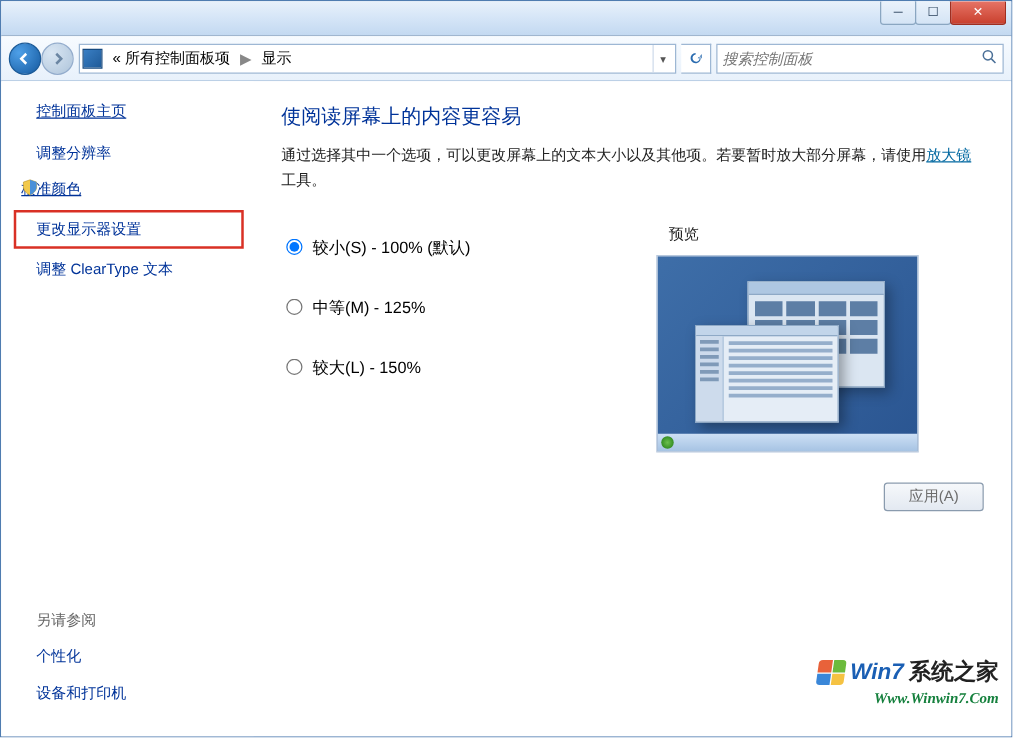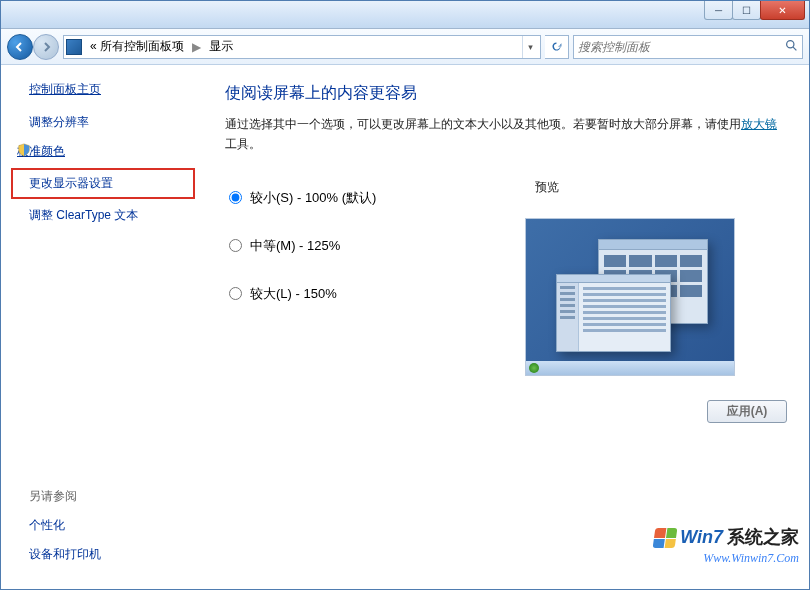--- a/index.html
+++ b/index.html
@@ -155,21 +155,21 @@
 .page-desc a { color:#0369a1; text-decoration:underline; }
 .options-row { display:flex; gap:20px; align-items:flex-start; }
 .radio-col { width: 280px; }
 .radio-item {
   display:flex; align-items:center; gap:8px;
   padding: 10px 0 20px 4px;
   font-size:13px;
 }
 .radio-item input { width:13px; height:13px; }
 .preview-col { flex:1; }
-.preview-label { color:#222; margin-bottom:22px; font-size:12px; padding-left:10px; }
+.preview-label { color:#222; margin-bottom:8px; font-size:12px; padding-left:10px; }
 .preview-box {
   width: 210px; height: 158px;
   border:1px solid #b7c8dd;
   background: linear-gradient(135deg,#3e6ea8 0%, #2a5591 100%);
   position:relative;
   overflow:hidden;
 }
 .pv-taskbar { position:absolute; bottom:0; left:0; right:0; height:14px; background:linear-gradient(to bottom,#cde0f5,#a6c3e3); }
 .pv-start { position:absolute; bottom:2px; left:3px; width:10px; height:10px; border-radius:50%; background:radial-gradient(circle,#6bbf4e,#1e7a12); }
 .pv-win1 { position:absolute; top:20px; left:72px; width:110px; height:85px; background:#dbe6f2; border:1px solid #8ea9c6; box-shadow:4px 4px 10px rgba(0,0,0,.3); }
@@ -185,33 +185,33 @@
 .pv-win2-main div { height:3px; background:#95aecb; margin-bottom:3px; }
 .button-row {
   display:flex; justify-content:flex-end;
   margin-top: 24px;
 }
 .btn {
   min-width:80px; height:23px;
   border:1px solid #8a9bae; border-radius:3px;
   background:linear-gradient(to bottom,#f6f8fb,#e3e9f1);
   color:#6d6d6d; font-size:12px;
-  padding:0 14px; cursor:default;font-weight:bold;
+  padding:0 14px; cursor:default;
 }
 .watermark {
   position:absolute; right:10px; bottom:22px;
   text-align:right; font-size:12px; line-height:1.4;
 }
 .wm-logo { display:inline-flex; align-items:center; gap:4px; color:#1a5fb4; font-weight:bold; font-style:italic; font-size:18px; }
 .wm-flag { display:inline-grid; grid-template-columns:1fr 1fr; grid-template-rows:1fr 1fr; width:22px; height:20px; gap:1px; transform:skewX(-8deg); }
 .wm-flag span:nth-child(1){background:#e8623a;border-radius:3px 0 0 0;}
 .wm-flag span:nth-child(2){background:#6cbb3c;border-radius:0 3px 0 0;}
 .wm-flag span:nth-child(3){background:#3a87d8;border-radius:0 0 0 3px;}
 .wm-flag span:nth-child(4){background:#f5c242;border-radius:0 0 3px 0;}
-.wm-url { color:#3b82f6; font-family:"Times New Roman",serif; font-style:italic; }
+.wm-url { color:#15803d; font-family:"Times New Roman",serif; font-style:italic;font-weight:bold; }
 </style>
 </head>
 <body>
 
 <div class="window">
 
   <div class="titlebar">
     <div class="win-btns">
       <div class="win-btn">─</div>
       <div class="win-btn">☐</div>

